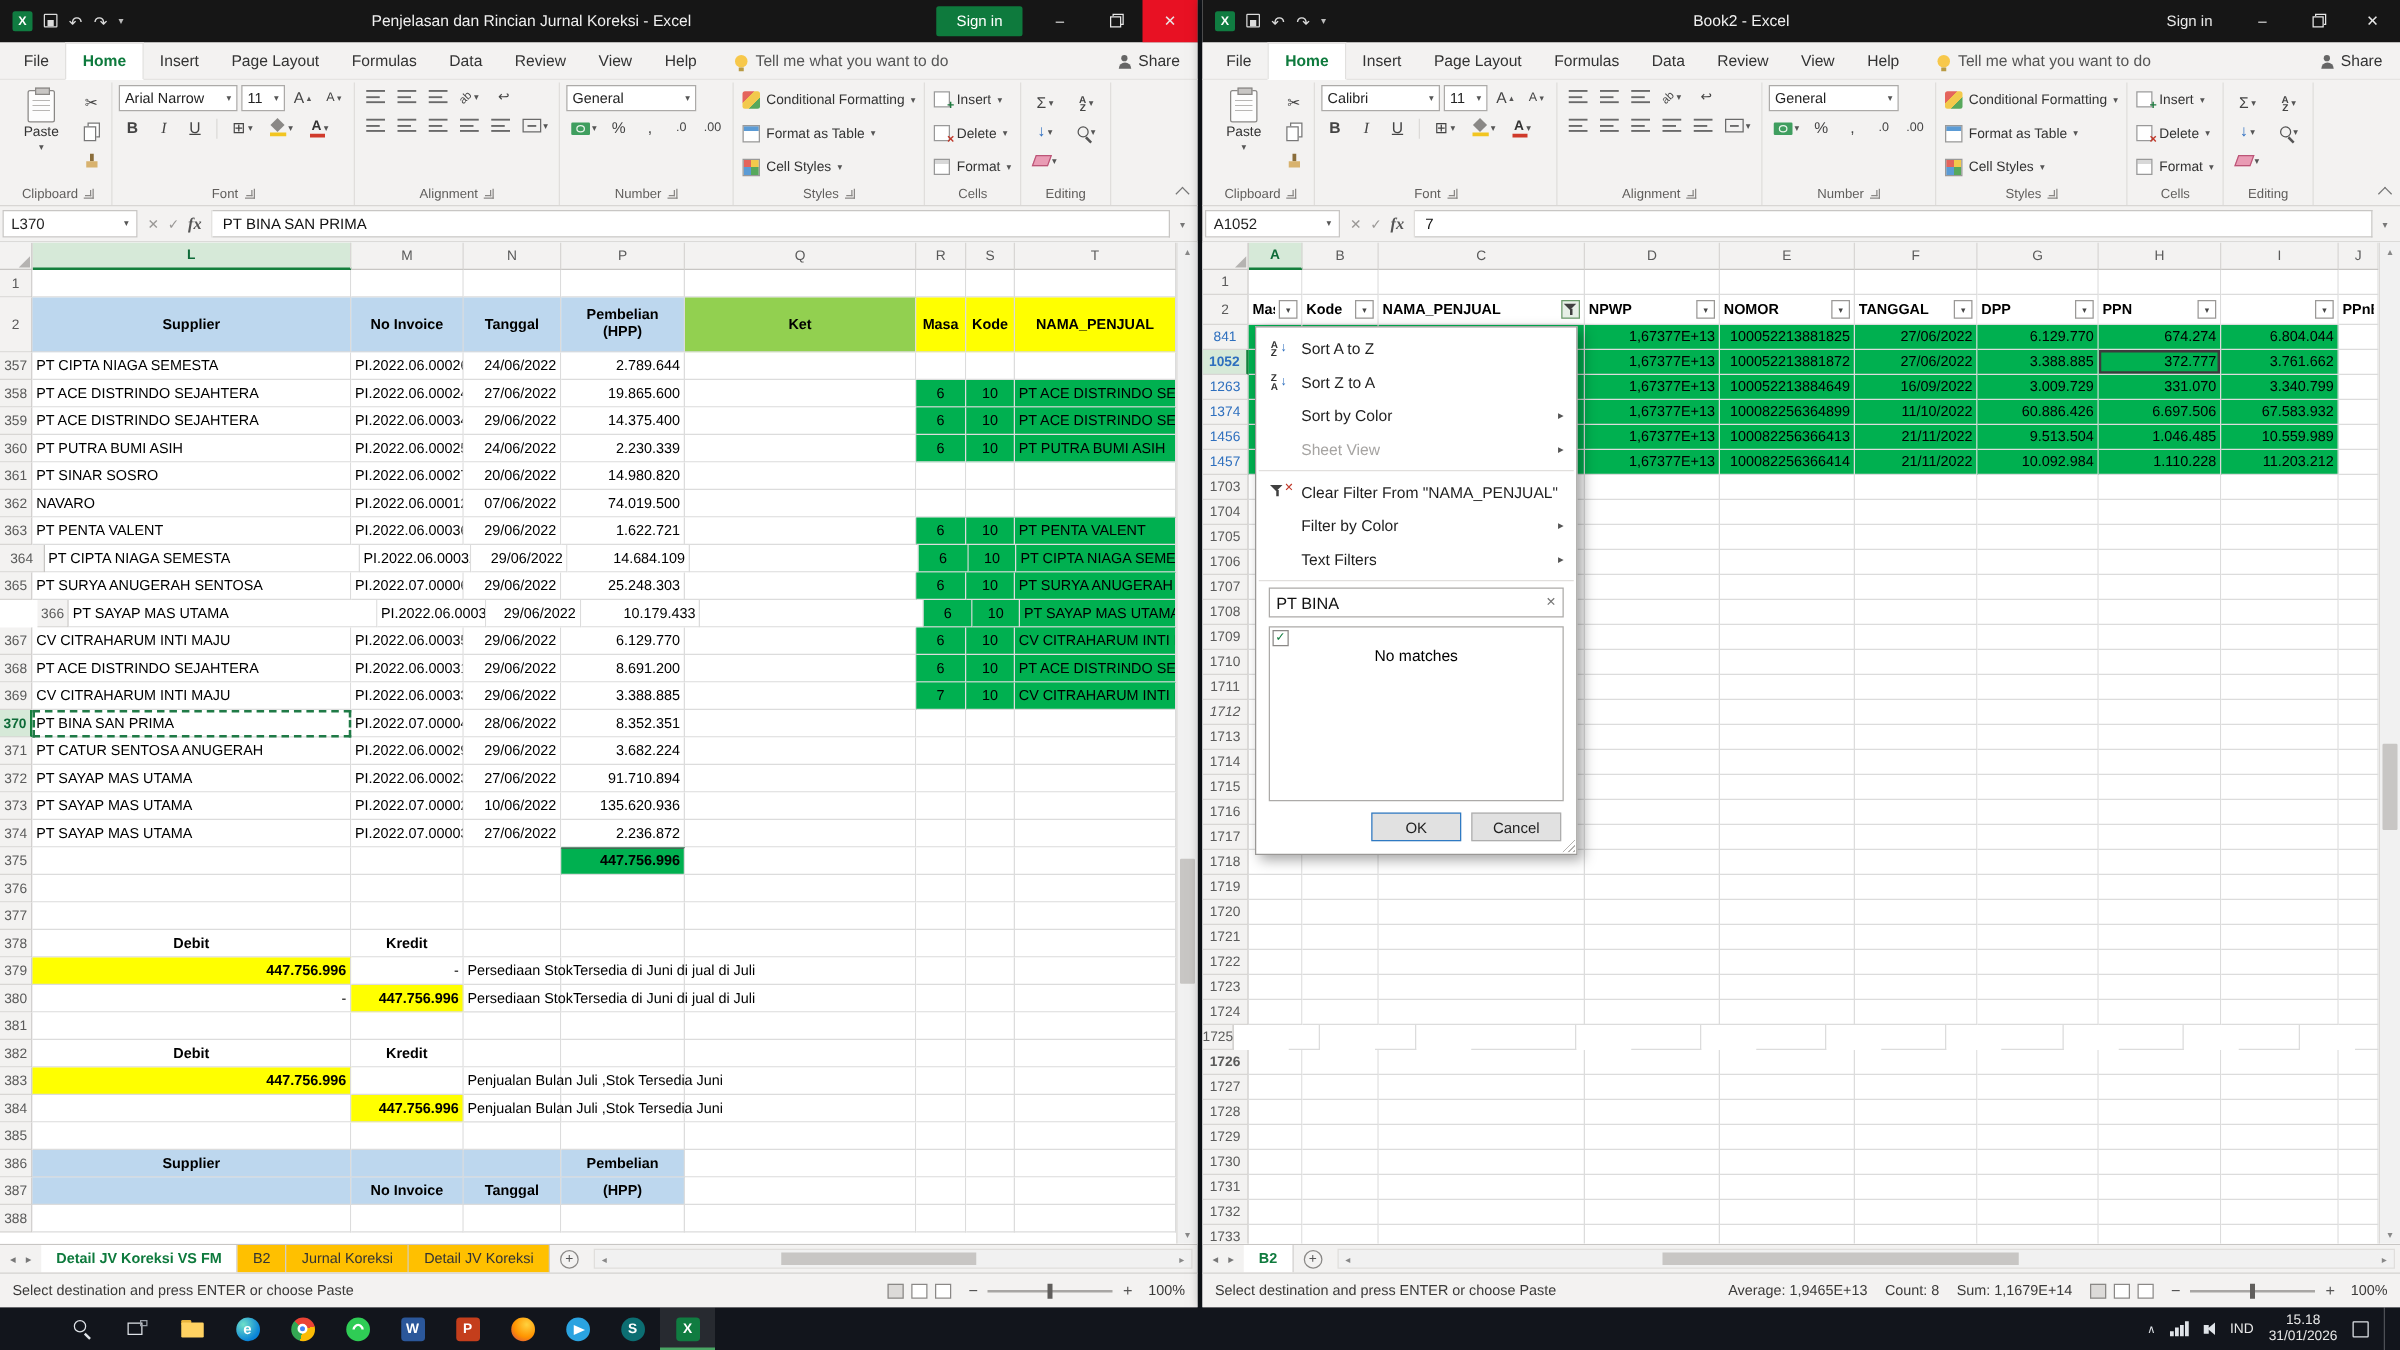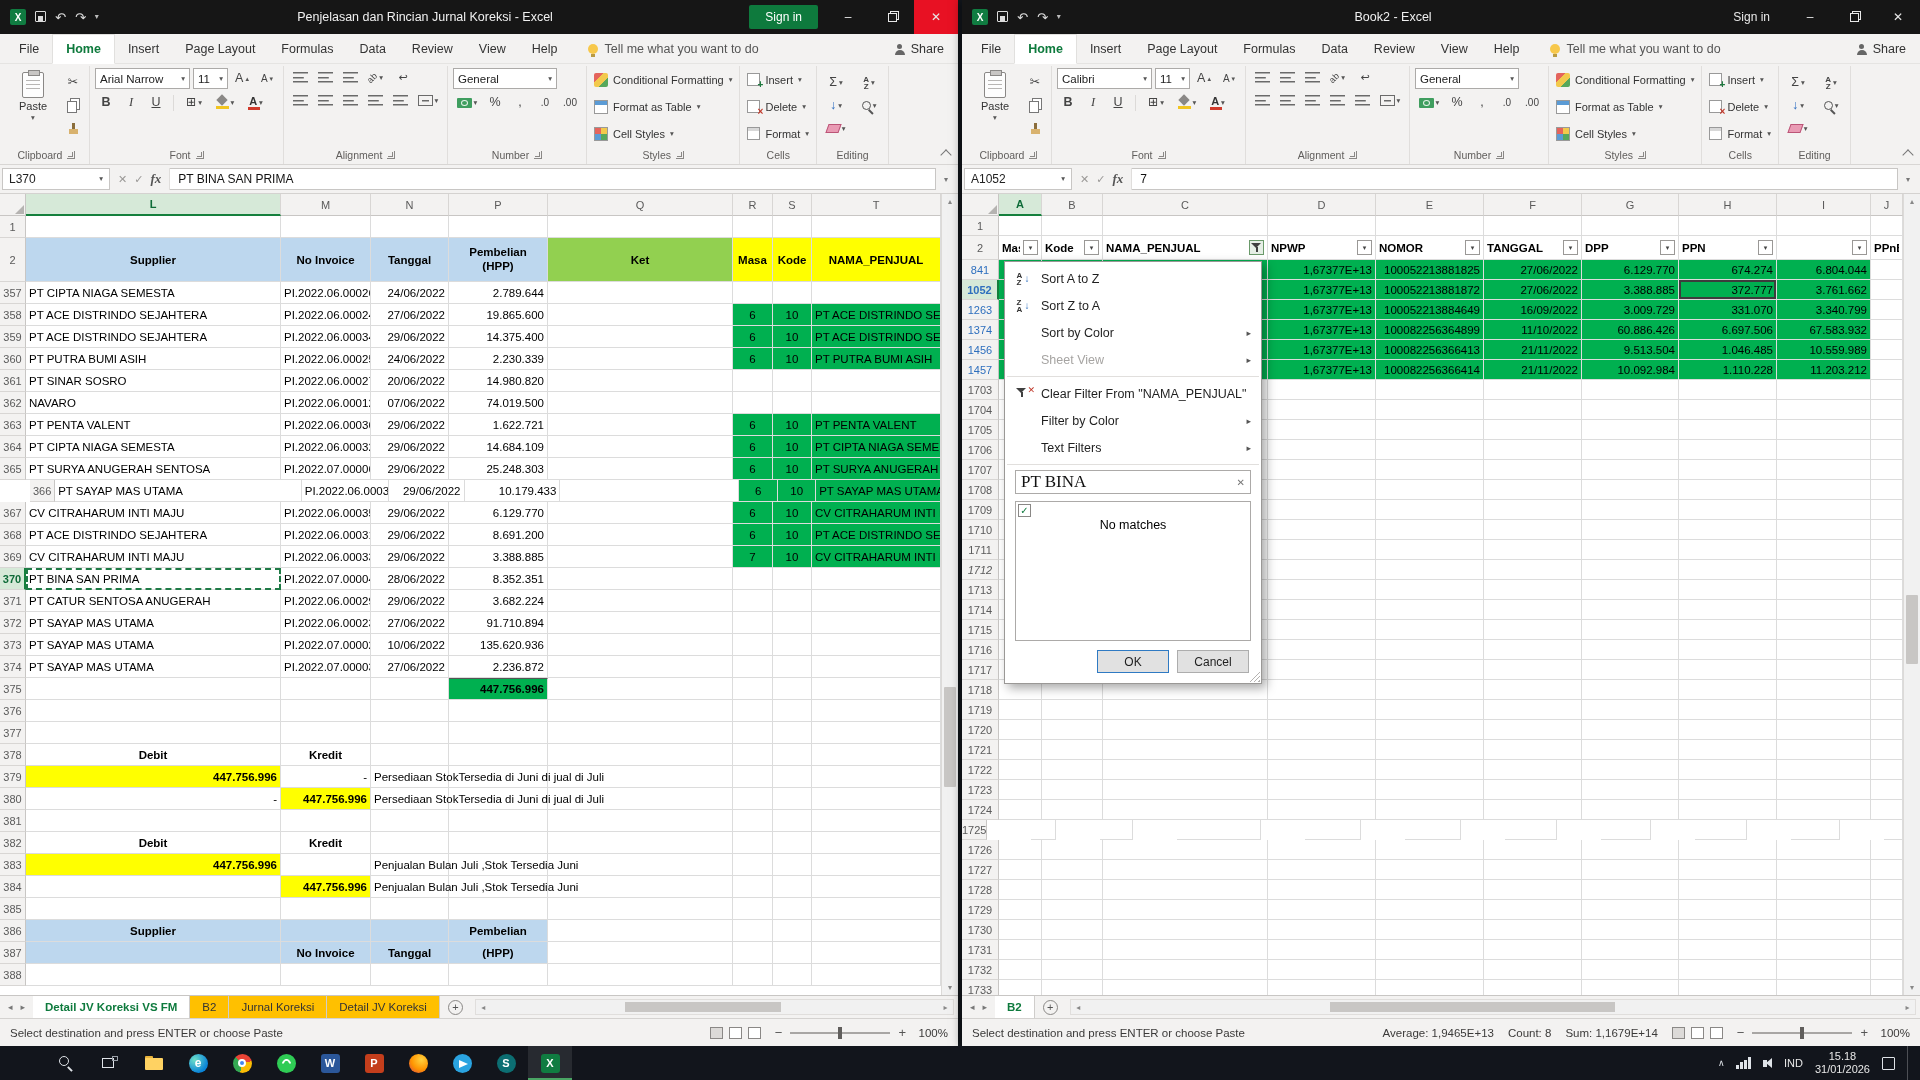--- a/index.html
+++ b/index.html
@@ -168,21 +168,21 @@
 .fitem .subarr{margin-left:auto;font-size:9px;color:#555}
 .fitem.disabled{color:#a6a4a2}
 .fsep{height:1px;background:#e1dfdd;margin:3px 2px}
 .ic-sortaz{display:flex;align-items:center;gap:2px}
 .szcol{display:flex;flex-direction:column}
 .szl{font-size:8px;line-height:7px;font-weight:700;color:#333}
 .szar{font-size:10px;color:#2e6fbe}
 .ic-clearf{position:relative;width:14px;height:12px}
 .redx{position:absolute;right:-5px;top:-3px;color:#c0392b;font-size:9px;font-weight:700}
 .fsearch{height:24px;margin:5px 10px 7px;border:1px solid #acaaa8;display:flex;align-items:center;padding:0 5px;gap:5px;background:#fff}
-.fsearch-in{flex:1;border:none;outline:none;font-size:17px;font-family:Liberation Serif, serif;color:#111;background:transparent;cursor:text}
+.fsearch-in{flex:1;border:none;outline:none;font-size:13px;font-family:Liberation Sans, sans-serif;color:#111;background:transparent;cursor:text}
 .fsearch-x{color:#777;font-size:10px}
 .flistwrap{position:relative;margin:0 10px}
 .flist{height:140px;border:1px solid #acaaa8;background:#fff;position:relative}
 .nomatch{position:absolute;left:0;right:0;top:16px;text-align:center;color:#000000}
 .fcheck{position:absolute;left:3px;top:3px;width:13px;height:13px;border:1px solid #8a8886;background:#fff;color:#0e7a3d;font-size:10px;line-height:12px;text-align:center;z-index:2}
 .fbtns{display:flex;justify-content:flex-end;gap:8px;padding:9px 12px 8px}
 .fbtn{width:72px;height:23px;background:#e1e1e1;border:1px solid #adadad;font-size:12px;font-family:inherit;color:#1f1f1f}
 .fbtn.def{border-color:#2f7ac3}
 .fgrip{position:absolute;right:1px;bottom:1px;width:11px;height:11px;background:repeating-linear-gradient(135deg,transparent 0 2px,#b5b3b1 2px 3px);clip-path:polygon(100% 0,100% 100%,0 100%)}
 
@@ -624,21 +624,21 @@
               <span class="cell" style="width: 255px;">PT PENTA VALENT</span>
               <span class="cell" style="width: 90px;">PI.2022.06.00036</span>
               <span class="cell num" style="width: 78px;">29/06/2022</span>
               <span class="cell num" style="width: 99px;">1.622.721</span>
               <span class="cell" style="width: 185px;"></span>
               <span class="cell f-green ctr" style="width: 40px;">6</span>
               <span class="cell f-green ctr" style="width: 39px;">10</span>
               <span class="cell f-green" style="width: 129px;">PT PENTA VALENT</span>
             </div>
             <div class="row" style="height: 22px;">
-              <span class="rh" style="width: 26px;">364</span>
+              <span class="rh" style="width: 36px;">364</span>
               <span class="cell" style="width: 255px;">PT CIPTA NIAGA SEMESTA</span>
               <span class="cell" style="width: 90px;">PI.2022.06.00032</span>
               <span class="cell num" style="width: 78px;">29/06/2022</span>
               <span class="cell num" style="width: 99px;">14.684.109</span>
               <span class="cell" style="width: 185px;"></span>
               <span class="cell f-green ctr" style="width: 40px;">6</span>
               <span class="cell f-green ctr" style="width: 39px;">10</span>
               <span class="cell f-green" style="width: 129px;">PT CIPTA NIAGA SEMESTA</span>
             </div>
             <div class="row" style="height: 22px;">
@@ -1699,21 +1699,21 @@
               <span class="cell" style="width: 61px;"></span>
               <span class="cell" style="width: 165px;"></span>
               <span class="cell" style="width: 108px;"></span>
               <span class="cell" style="width: 108px;"></span>
               <span class="cell" style="width: 98px;"></span>
               <span class="cell" style="width: 97px;"></span>
               <span class="cell" style="width: 98px;"></span>
               <span class="cell" style="width: 94px;"></span>
               <span class="cell" style="width: 32px;"></span>
             </div>
-            <div class="row" style="height: 20px;">
+            <div class="row" style="height: 20px; font-weight: bold;">
               <span class="rh" style="width: 37px;">1726</span>
               <span class="cell" style="width: 43px;"></span>
               <span class="cell" style="width: 61px;"></span>
               <span class="cell" style="width: 165px;"></span>
               <span class="cell" style="width: 108px;"></span>
               <span class="cell" style="width: 108px;"></span>
               <span class="cell" style="width: 98px;"></span>
               <span class="cell" style="width: 97px;"></span>
               <span class="cell" style="width: 98px;"></span>
               <span class="cell" style="width: 94px;"></span>

